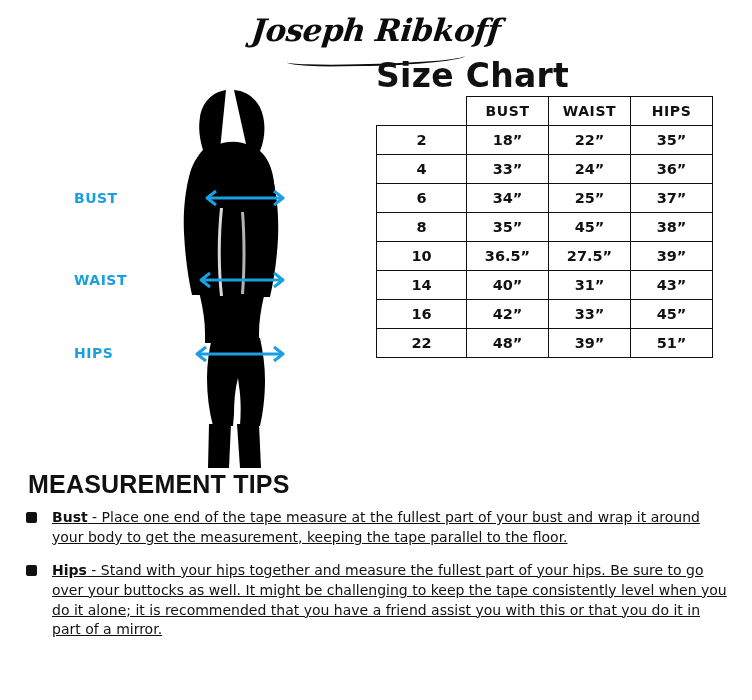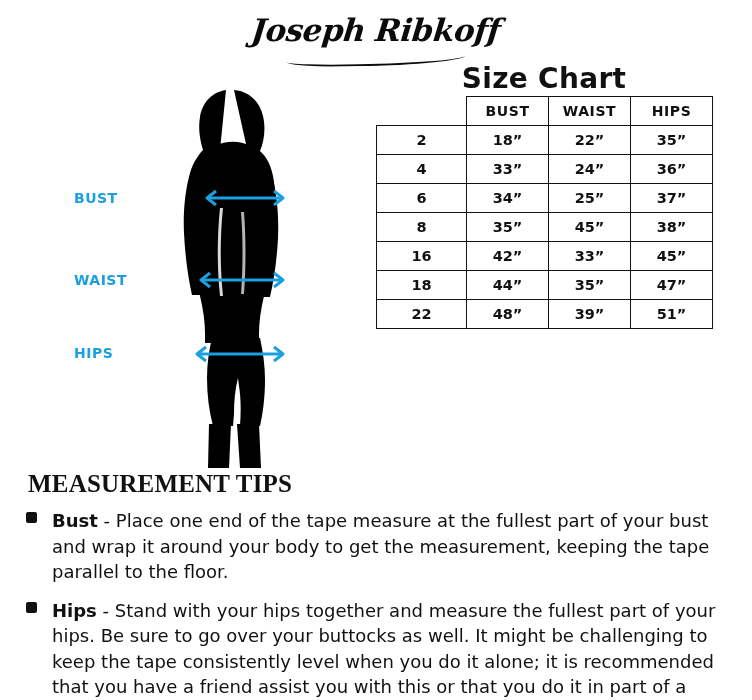--- a/index.html
+++ b/index.html
@@ -62,26 +62,25 @@
     color: #1b9fe0;
   }
   .lbl-bust  { left: 74px;  top: 190px; }
   .lbl-waist { left: 74px;  top: 272px; }
   .lbl-hips  { left: 74px;  top: 345px; }
 
   
   .chart-title {
     position: absolute;
     left: 376px;
-    top: 62px;
+    top: 56px;
     width: 336px;
-    text-align: center;
-    font-family: "DejaVu Sans", sans-serif;
-    font-weight: bold;
-    font-size: 28px;
+    font-family: "DejaVu Sans", sans-serif;
+    font-weight: bold;
+    font-size: 33px;
     letter-spacing: 0.3px;
     color: #111;
   }
   table.size-chart {
     position: absolute;
     left: 376px;
     top: 96px;
     width: 336px;
     border-collapse: collapse;
     table-layout: fixed;
@@ -101,40 +100,41 @@
   table.size-chart th { font-size: 14px; letter-spacing: 0.6px; }
   table.size-chart col.c-size  { width: 90px; }
   table.size-chart col.c-other { width: 82px; }
   .corner-cell { border-left: none !important; border-top: none !important; }
 
   
   .tips-title {
     position: absolute;
     left: 28px;
     top: 470px;
-    font-family: Liberation Serif, serif;
+    font-family: Liberation Sans, sans-serif;
     font-weight: bold;
     font-size: 25px;
     letter-spacing: 0.2px;
     color: #111;
   }
   .tips {
     position: absolute;
     left: 26px;
     top: 508px;
     width: 706px;
   }
   .tip {
     position: relative;
     padding-left: 26px;
     margin-bottom: 13px;
     font-family: "DejaVu Sans", sans-serif;
-    font-size: 18px;
+    font-size: 14px;
     line-height: 1.42;
     color: #111;
+    text-decoration: underline;
   }
   .tip .bullet {
     position: absolute;
     left: 0;
     top: 4px;
     width: 11px;
     height: 11px;
     background: #111;
     border-radius: 2px;
   }
@@ -225,30 +225,36 @@
       <td>25”</td>
       <td>37”</td>
     </tr>
     <tr>
       <td>8</td>
       <td>35”</td>
       <td>45”</td>
       <td>38”</td>
     </tr>
     <tr>
+      <td>10</td>
+      <td>36.5”</td>
+      <td>27.5”</td>
+      <td>39”</td>
+    </tr>
+    <tr>
+      <td>14</td>
+      <td>40”</td>
+      <td>31”</td>
+      <td>43”</td>
+    </tr>
+    <tr>
       <td>16</td>
       <td>42”</td>
       <td>33”</td>
       <td>45”</td>
-    </tr>
-    <tr>
-      <td>18</td>
-      <td>44”</td>
-      <td>35”</td>
-      <td>47”</td>
     </tr>
     <tr>
       <td>22</td>
       <td>48”</td>
       <td>39”</td>
       <td>51”</td>
     </tr>
   </tbody>
 </table>
 

